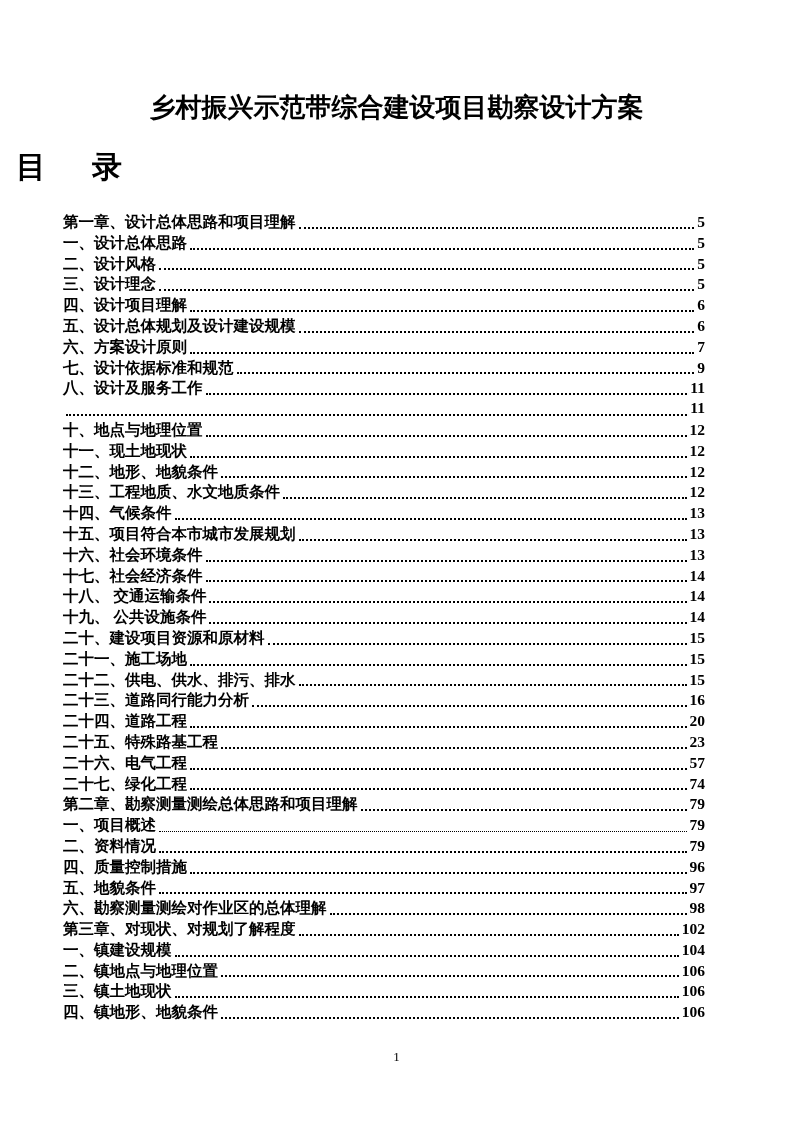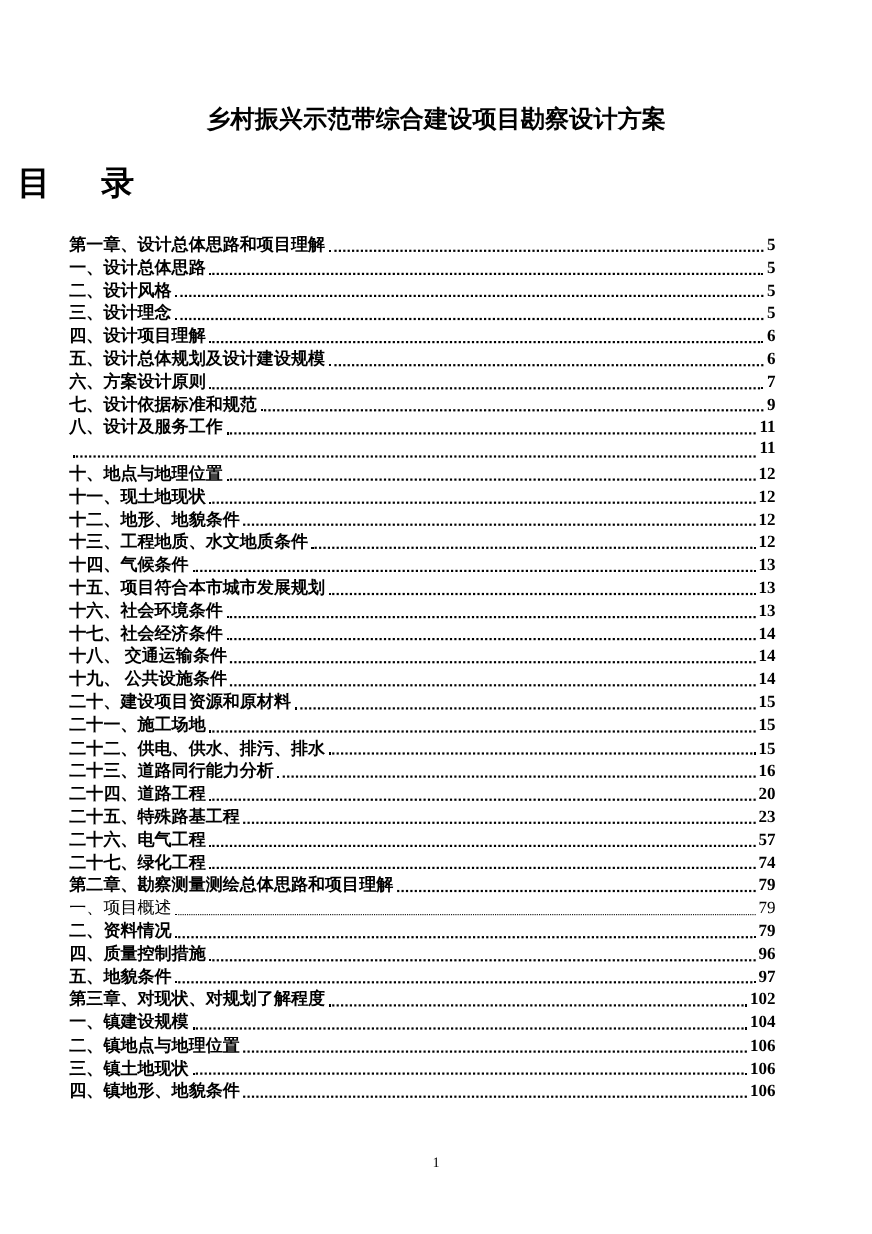--- a/index.html
+++ b/index.html
@@ -9,21 +9,21 @@
     height: 1122px;
     background: #ffffff;
     color: #000000;
     font-family: "Liberation Serif", "DejaVu Serif", serif;
     overflow: hidden;
   }
   .doc-title {
     margin: 0;
     padding-top: 88px;
     text-align: center;
-    font-size: 22px;
+    font-size: 26px;
     line-height: 40px;
     font-weight: bold;
     white-space: nowrap;
   }
   .toc-heading {
     margin: 16px;
     font-size: 30px;
     line-height: 46px;
     font-weight: bold;
     letter-spacing: 8px;
@@ -41,21 +41,21 @@
   }
   .toc-label { flex: 0 0 auto; }
   .leader {
     flex: 1 1 auto;
     border-bottom: 2px dotted #000000;
     align-self: flex-end;
     margin: 0 3px 4px 3px;
     min-width: 10px;
   }
   .pagenum { flex: 0 0 auto; }
-  .toc-row.regular { font-weight: normal; }
+  .toc-row.regular { font-weight: bold; }
   .toc-row.regular .leader { border-bottom-width: 1.5px; margin-bottom: 4px; }
   .footer {
     position: absolute;
     left: 0;
     right: 0;
     bottom: 58px;
     text-align: center;
     font-size: 13px;
     line-height: 14px;
   }
@@ -225,20 +225,25 @@
         <span class="toc-label">四、质量控制措施</span>
         <span class="leader"></span>
         <span class="pagenum">96</span>
       </div>
       <div class="toc-row">
         <span class="toc-label">五、地貌条件</span>
         <span class="leader"></span>
         <span class="pagenum">97</span>
       </div>
       <div class="toc-row">
+        <span class="toc-label">六、勘察测量测绘对作业区的总体理解</span>
+        <span class="leader"></span>
+        <span class="pagenum">98</span>
+      </div>
+      <div class="toc-row">
         <span class="toc-label">第三章、对现状、对规划了解程度</span>
         <span class="leader"></span>
         <span class="pagenum">102</span>
       </div>
       <div class="toc-row">
         <span class="toc-label">一、镇建设规模</span>
         <span class="leader"></span>
         <span class="pagenum">104</span>
       </div>
       <div class="toc-row">

